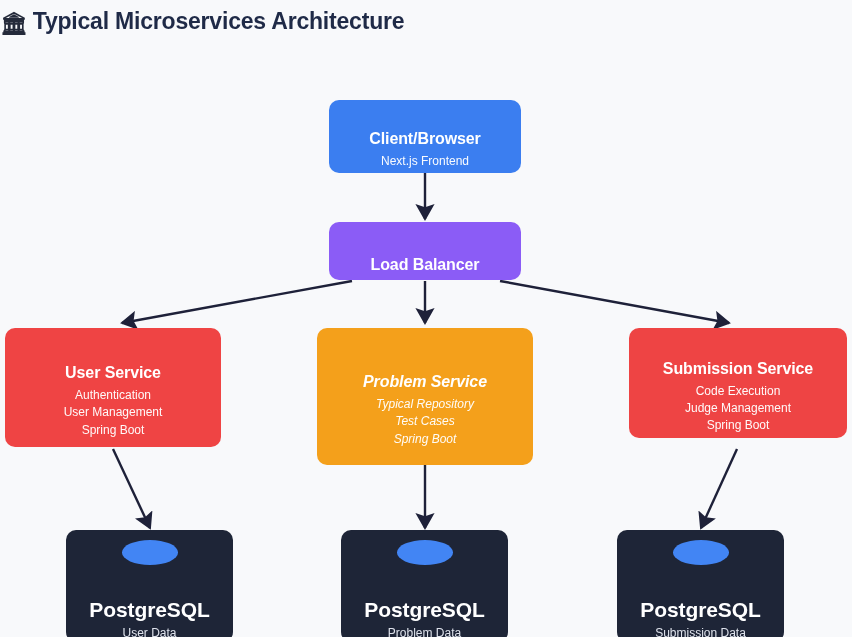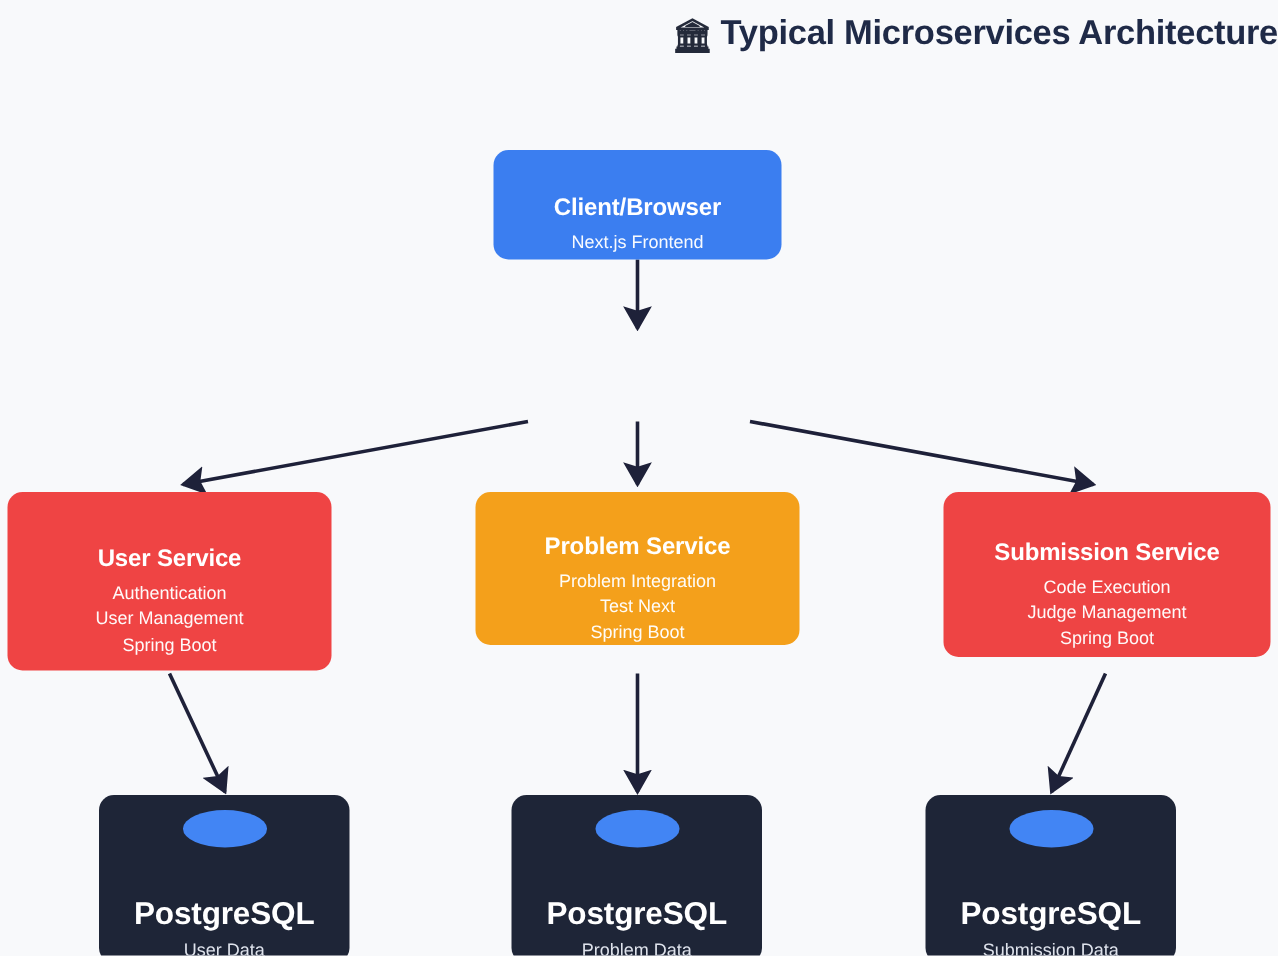--- a/index.html
+++ b/index.html
@@ -25,21 +25,21 @@
     left: 0;
     width: 852px;
     height: 637px;
     pointer-events: none;
   }
   .page-title {
     position: absolute;
     top: 8px;
     left: 0;
     width: 852px;
-    text-align: right;
+    text-align: left;
     font-size: 23px;
     font-weight: bold;
     color: #1f2a47;
     letter-spacing: -0.2px;
     white-space: nowrap;
   }
   .title-icon {
     font-size: 22px;
     margin-right: 5px;
     vertical-align: -2px;
@@ -82,22 +82,23 @@
   #node-loadbalancer {
     left: 329px; top: 222px; width: 192px; height: 58px;
     background: #8b5cf6;
   }
 
   #node-user-service {
     left: 5px; top: 328px; width: 216px; height: 119px;
     background: #ef4444;
   }
   #node-problem-service {
-    left: 317px; top: 328px; width: 216px; height: 102px;
+    left: 317px; top: 328px; width: 216px; height: 137px;
     background: #f4a01b;
+    font-style: italic;
   }
   #node-submission-service {
     left: 629px; top: 328px; width: 218px; height: 110px;
     background: #ee4444;
   }
 
   .db-node {
     background: #1e2537;
     height: 112px;
     padding-top: 6px;
@@ -146,35 +147,38 @@
     </g>
   </svg>
 
   <div class="node" id="node-client">
     <div class="node-title">Client/Browser</div>
     <div class="node-sub">
       <div>Next.js Frontend</div>
     </div>
   </div>
 
+  <div class="node" id="node-loadbalancer">
+    <div class="node-title">Load Balancer</div>
+  </div>
 
   <div class="node" id="node-user-service">
     <div class="node-title">User Service</div>
     <div class="node-sub">
       <div>Authentication</div>
       <div>User Management</div>
       <div>Spring Boot</div>
     </div>
   </div>
 
   <div class="node" id="node-problem-service">
     <div class="node-title">Problem Service</div>
     <div class="node-sub">
-      <div>Problem Integration</div>
-      <div>Test Next</div>
+      <div>Typical Repository</div>
+      <div>Test Cases</div>
       <div>Spring Boot</div>
     </div>
   </div>
 
   <div class="node" id="node-submission-service">
     <div class="node-title">Submission Service</div>
     <div class="node-sub">
       <div>Code Execution</div>
       <div>Judge Management</div>
       <div>Spring Boot</div>

